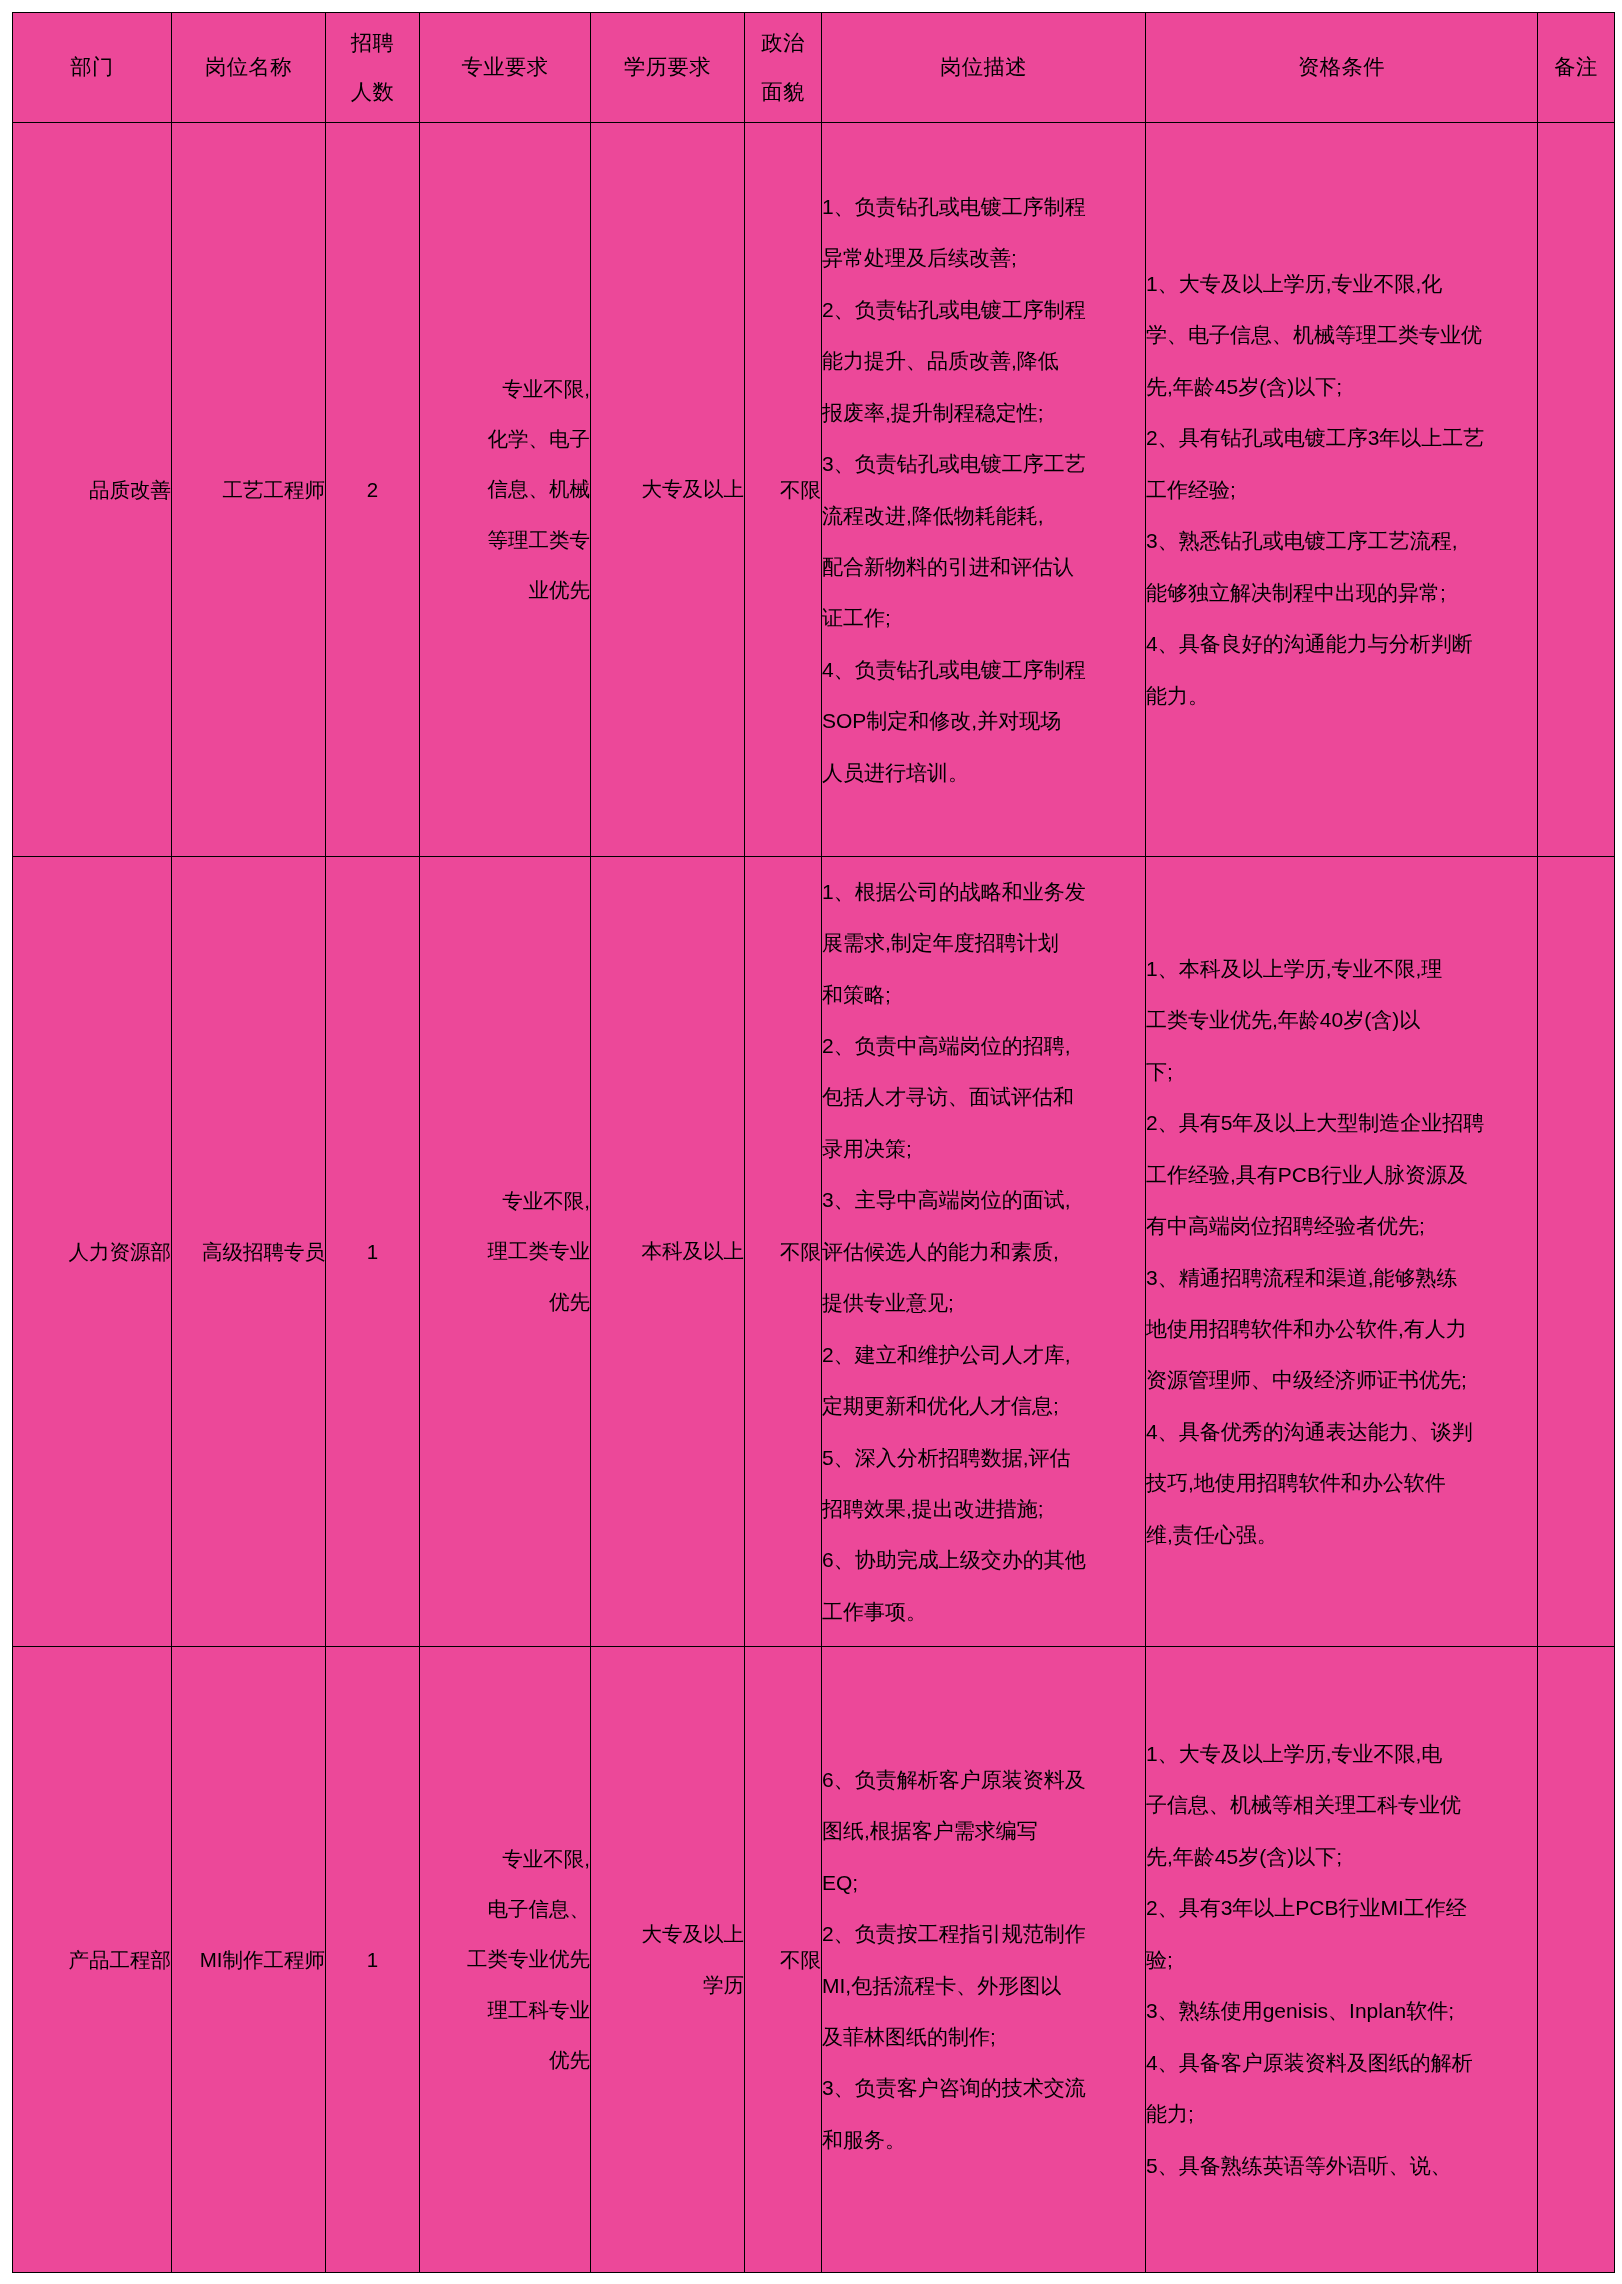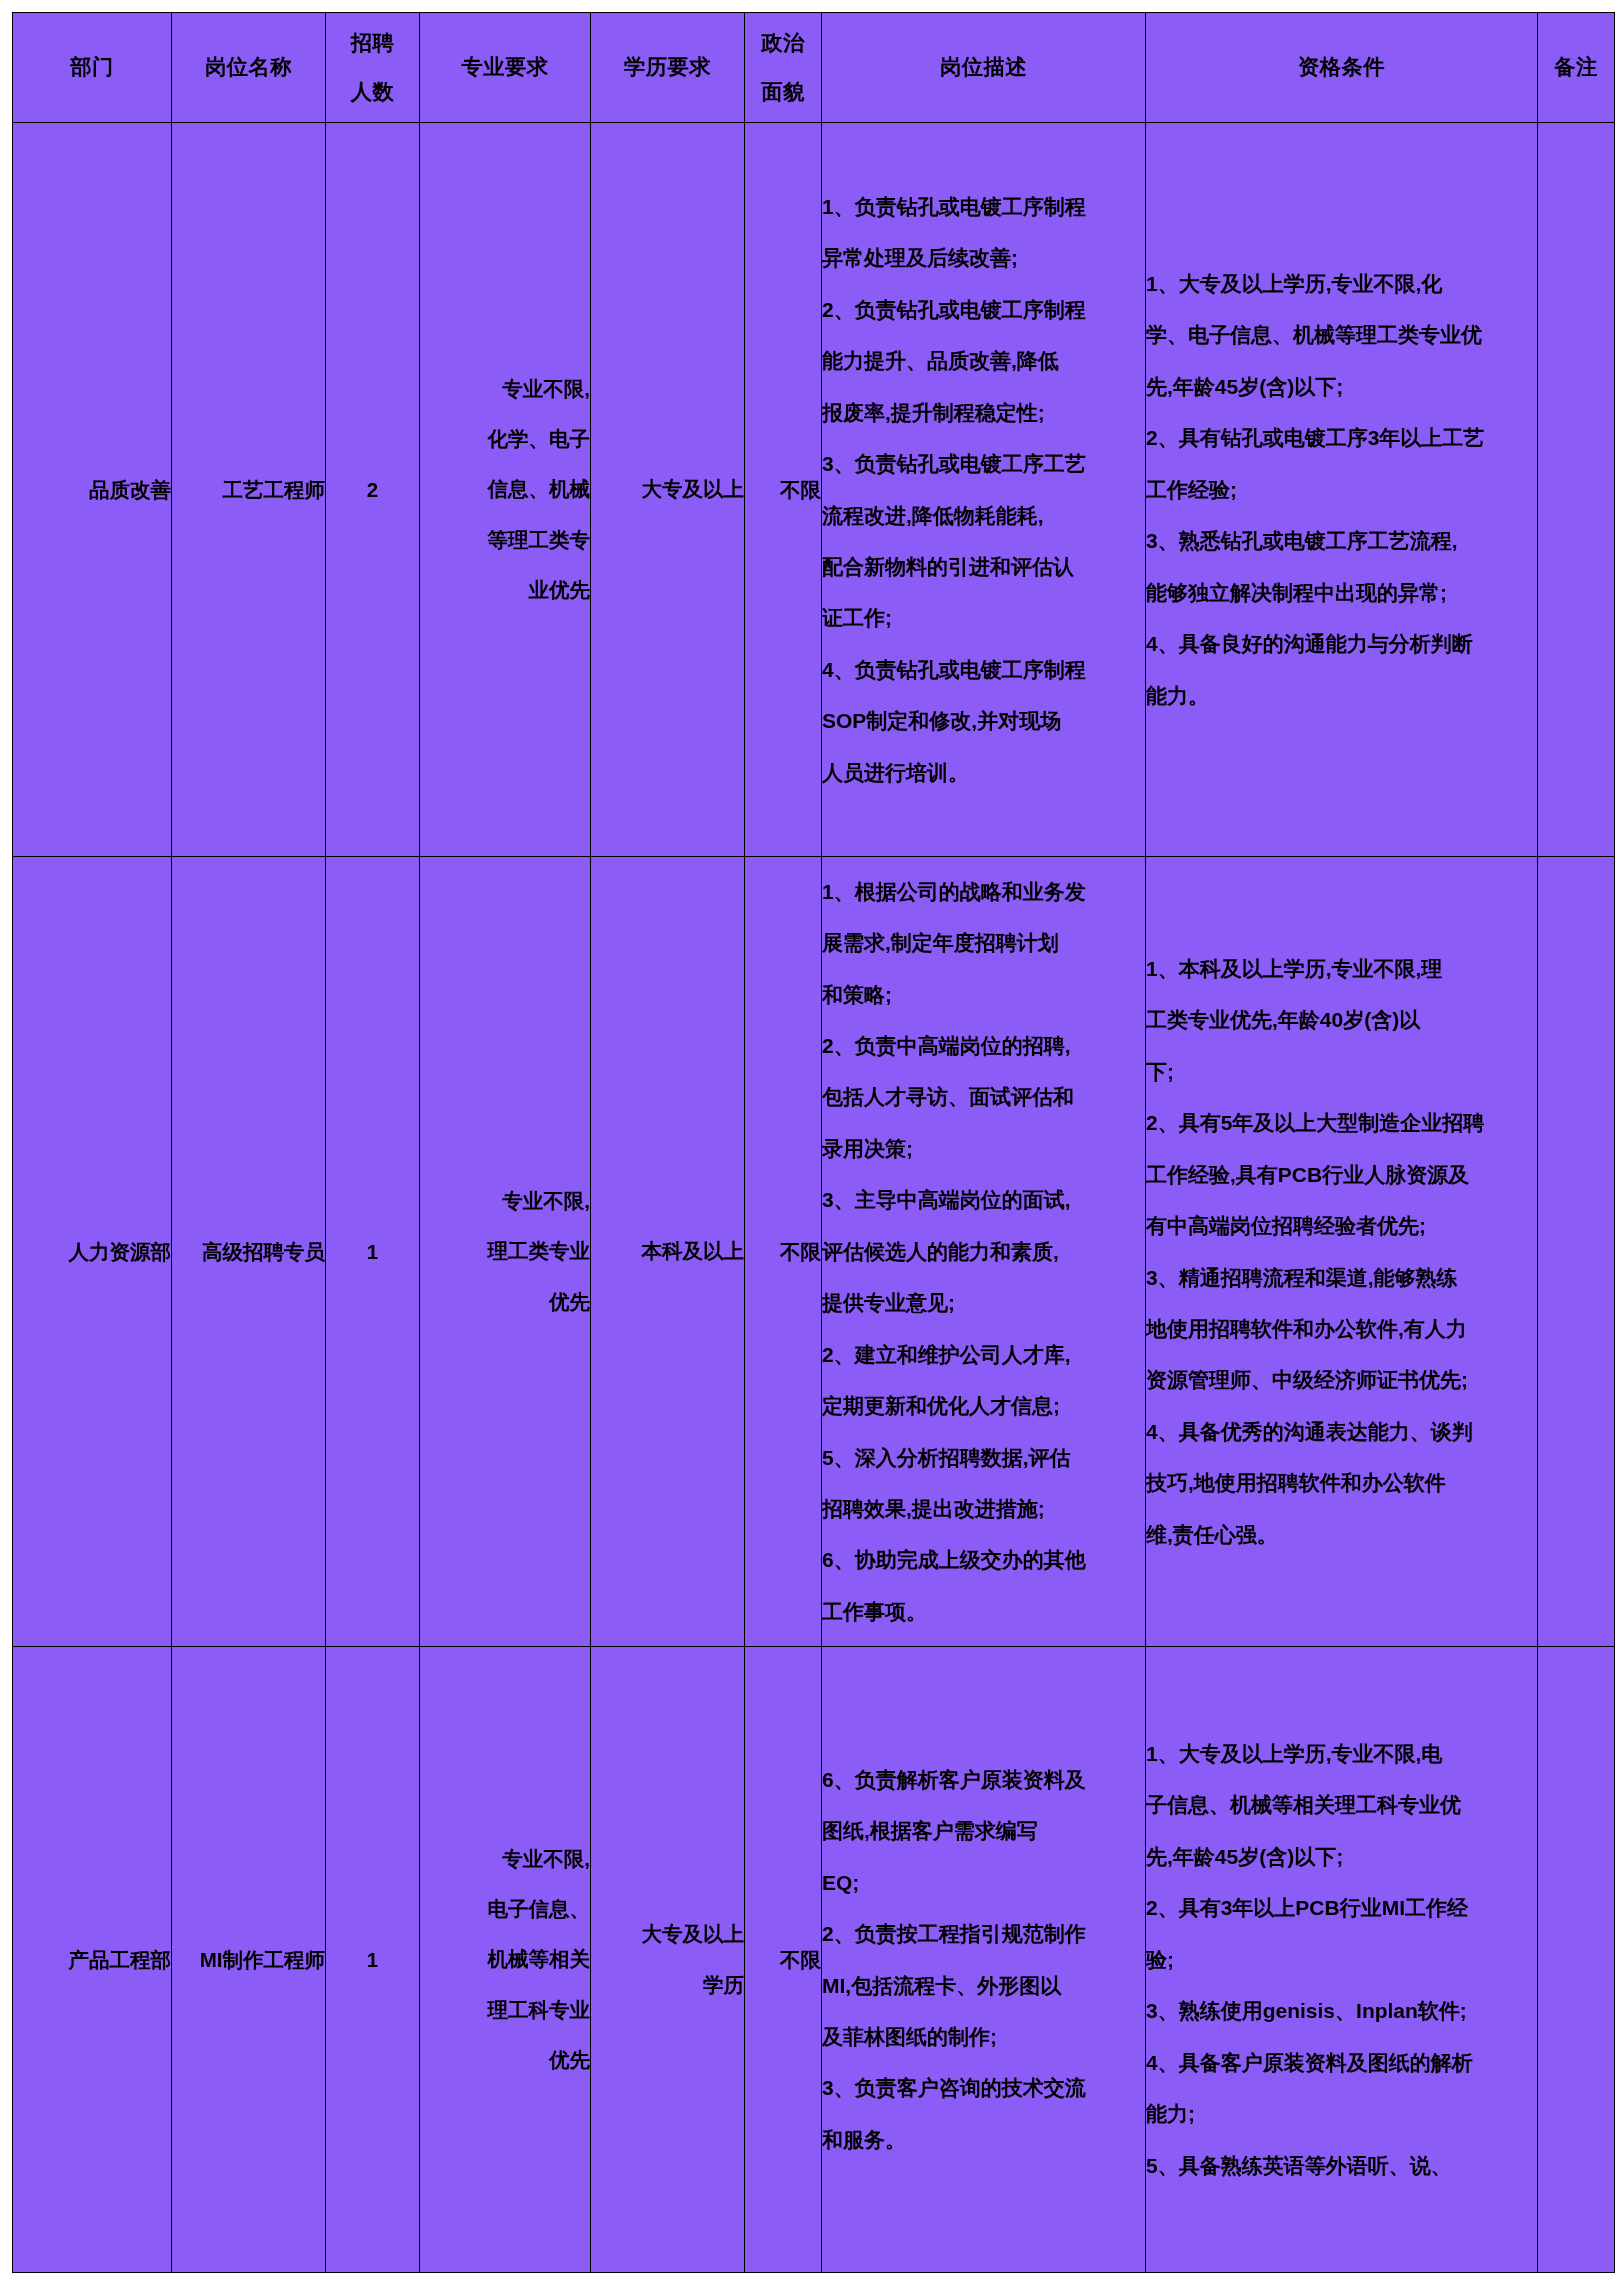--- a/index.html
+++ b/index.html
@@ -26,22 +26,22 @@
     border-collapse: collapse;
     table-layout: fixed;
     width: 1600px;
     border: 1.7px solid #000;
   }
   table.job-table td,
   table.job-table th {
     border: 1.7px solid #000;
     vertical-align: middle;
     padding: 0;
-    font-weight: bold;
-    background: #8b5cf6;
+    font-weight: normal;
+    background: #ec4899;
   }
   
   col.c-dept   { width: 159px; }
   col.c-title  { width: 154px; }
   col.c-count  { width: 94px; }
   col.c-major  { width: 171px; }
   col.c-edu    { width: 154px; }
   col.c-pol    { width: 77px;  }
   col.c-desc   { width: 324px; }
   col.c-qual   { width: 392px; }
@@ -236,21 +236,21 @@
         <td class="center-cell note-cell"></td>
       </tr>
 
       <tr class="row-3">
         <td class="center-cell">产品工程部</td>
         <td class="center-cell">MI制作工程师</td>
         <td class="num-cell">1</td>
         <td class="center-cell">
           <span class="wrap-lines">专业不限,</span>
           <span class="wrap-lines">电子信息、</span>
-          <span class="wrap-lines">机械等相关</span>
+          <span class="wrap-lines">工类专业优先</span>
           <span class="wrap-lines">理工科专业</span>
           <span class="wrap-lines">优先</span>
         </td>
         <td class="center-cell">
           <span class="wrap-lines">大专及以上</span>
           <span class="wrap-lines">学历</span>
         </td>
         <td class="center-cell">不限</td>
         <td class="para-cell">
           <span class="para-line">6、负责解析客户原装资料及</span>

